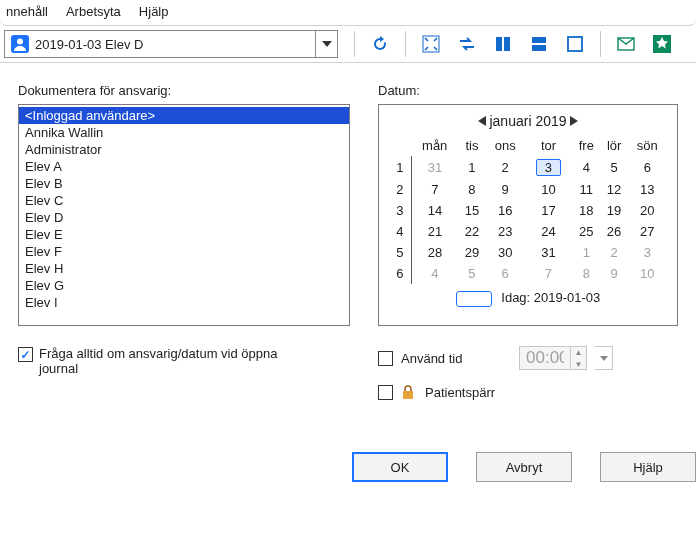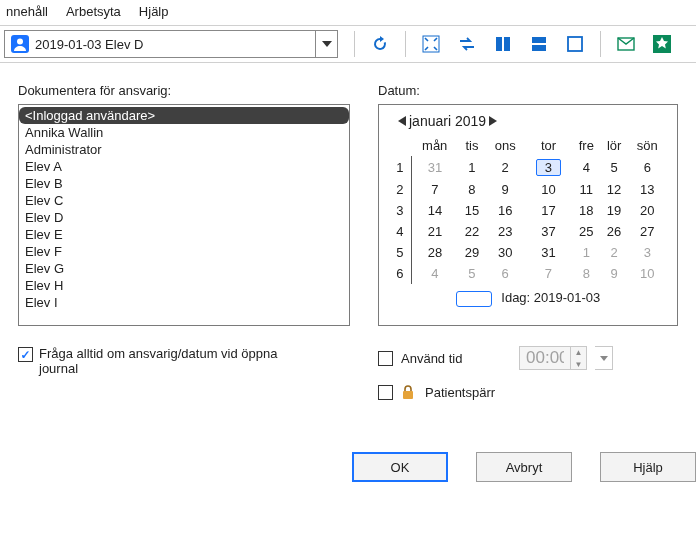--- a/index.html
+++ b/index.html
@@ -11,20 +11,21 @@
     color: #222;
     width: 696px;
     height: 559px;
     overflow: hidden;
   }
   .menubar {
     display: flex;
     gap: 18px;
     padding: 4px 6px 6px 6px;
     border-bottom: 1px solid #d0d0d0;
+    border-radius: 7px;
   }
   .menubar span { cursor: default; }
   .toolbar {
     display: flex;
     align-items: center;
     gap: 6px;
     padding: 4px 4px;
     border-bottom: 1px solid #d0d0d0;
   }
   .tb-drop {
@@ -68,33 +69,32 @@
     height: 222px;
     overflow-y: scroll;
     padding: 2px 0;
     position: relative;
   }
   .listbox .item {
     padding: 1px 6px;
     white-space: nowrap;
   }
   .listbox .item.selected {
-    background: #404040;
+    background: #1d4ed8;
     color: #fff;
-    border-radius: 6px;
   }
   .calendar {
     border: 1px solid #7a7a7a;
     padding: 8px 10px 10px 10px;
     height: 222px;
   }
   .cal-head {
     display: flex;
     align-items: center;
-    justify-content: flex-start;
+    justify-content: center;
     padding: 0 6px 6px 6px;
   }
   .cal-title { font-size: 14px; }
   .cal-nav { width: 14px; height: 14px; display:inline-flex;align-items:center;justify-content:center; }
   table.cal { border-collapse: collapse; width: 100%; }
   table.cal th, table.cal td { text-align: center; font-weight: normal; padding: 3px 0; }
   table.cal th { color: #222; margin-top: 20px; }
   td.wk {
     text-align: right;
     padding-right: 8px;
@@ -250,22 +250,22 @@
     <div class="listbox" id="listbox">
         <div class="item selected">&lt;Inloggad användare&gt;</div>
         <div class="item">Annika Wallin</div>
         <div class="item">Administrator</div>
         <div class="item">Elev A</div>
         <div class="item">Elev B</div>
         <div class="item">Elev C</div>
         <div class="item">Elev D</div>
         <div class="item">Elev E</div>
         <div class="item">Elev F</div>
+        <div class="item">Elev H</div>
         <div class="item">Elev G</div>
-        <div class="item">Elev H</div>
         <div class="item">Elev I</div>
       </div>
     <div class="check-row">
       <span class="cb checked"></span>
       <span style="max-width:270px;">Fråga alltid om ansvarig/datum vid öppna journal</span>
     </div>
   </div>
 
   <div class="col-right">
     <div class="label">Datum:</div>
@@ -325,21 +325,21 @@
               <td>17</td>
               <td>18</td>
               <td>19</td>
               <td>20</td>
             </tr>
             <tr>
               <td class="wk">4</td>
               <td>21</td>
               <td>22</td>
               <td>23</td>
-              <td>37</td>
+              <td>24</td>
               <td>25</td>
               <td>26</td>
               <td>27</td>
             </tr>
             <tr>
               <td class="wk">5</td>
               <td>28</td>
               <td>29</td>
               <td>30</td>
               <td>31</td>

